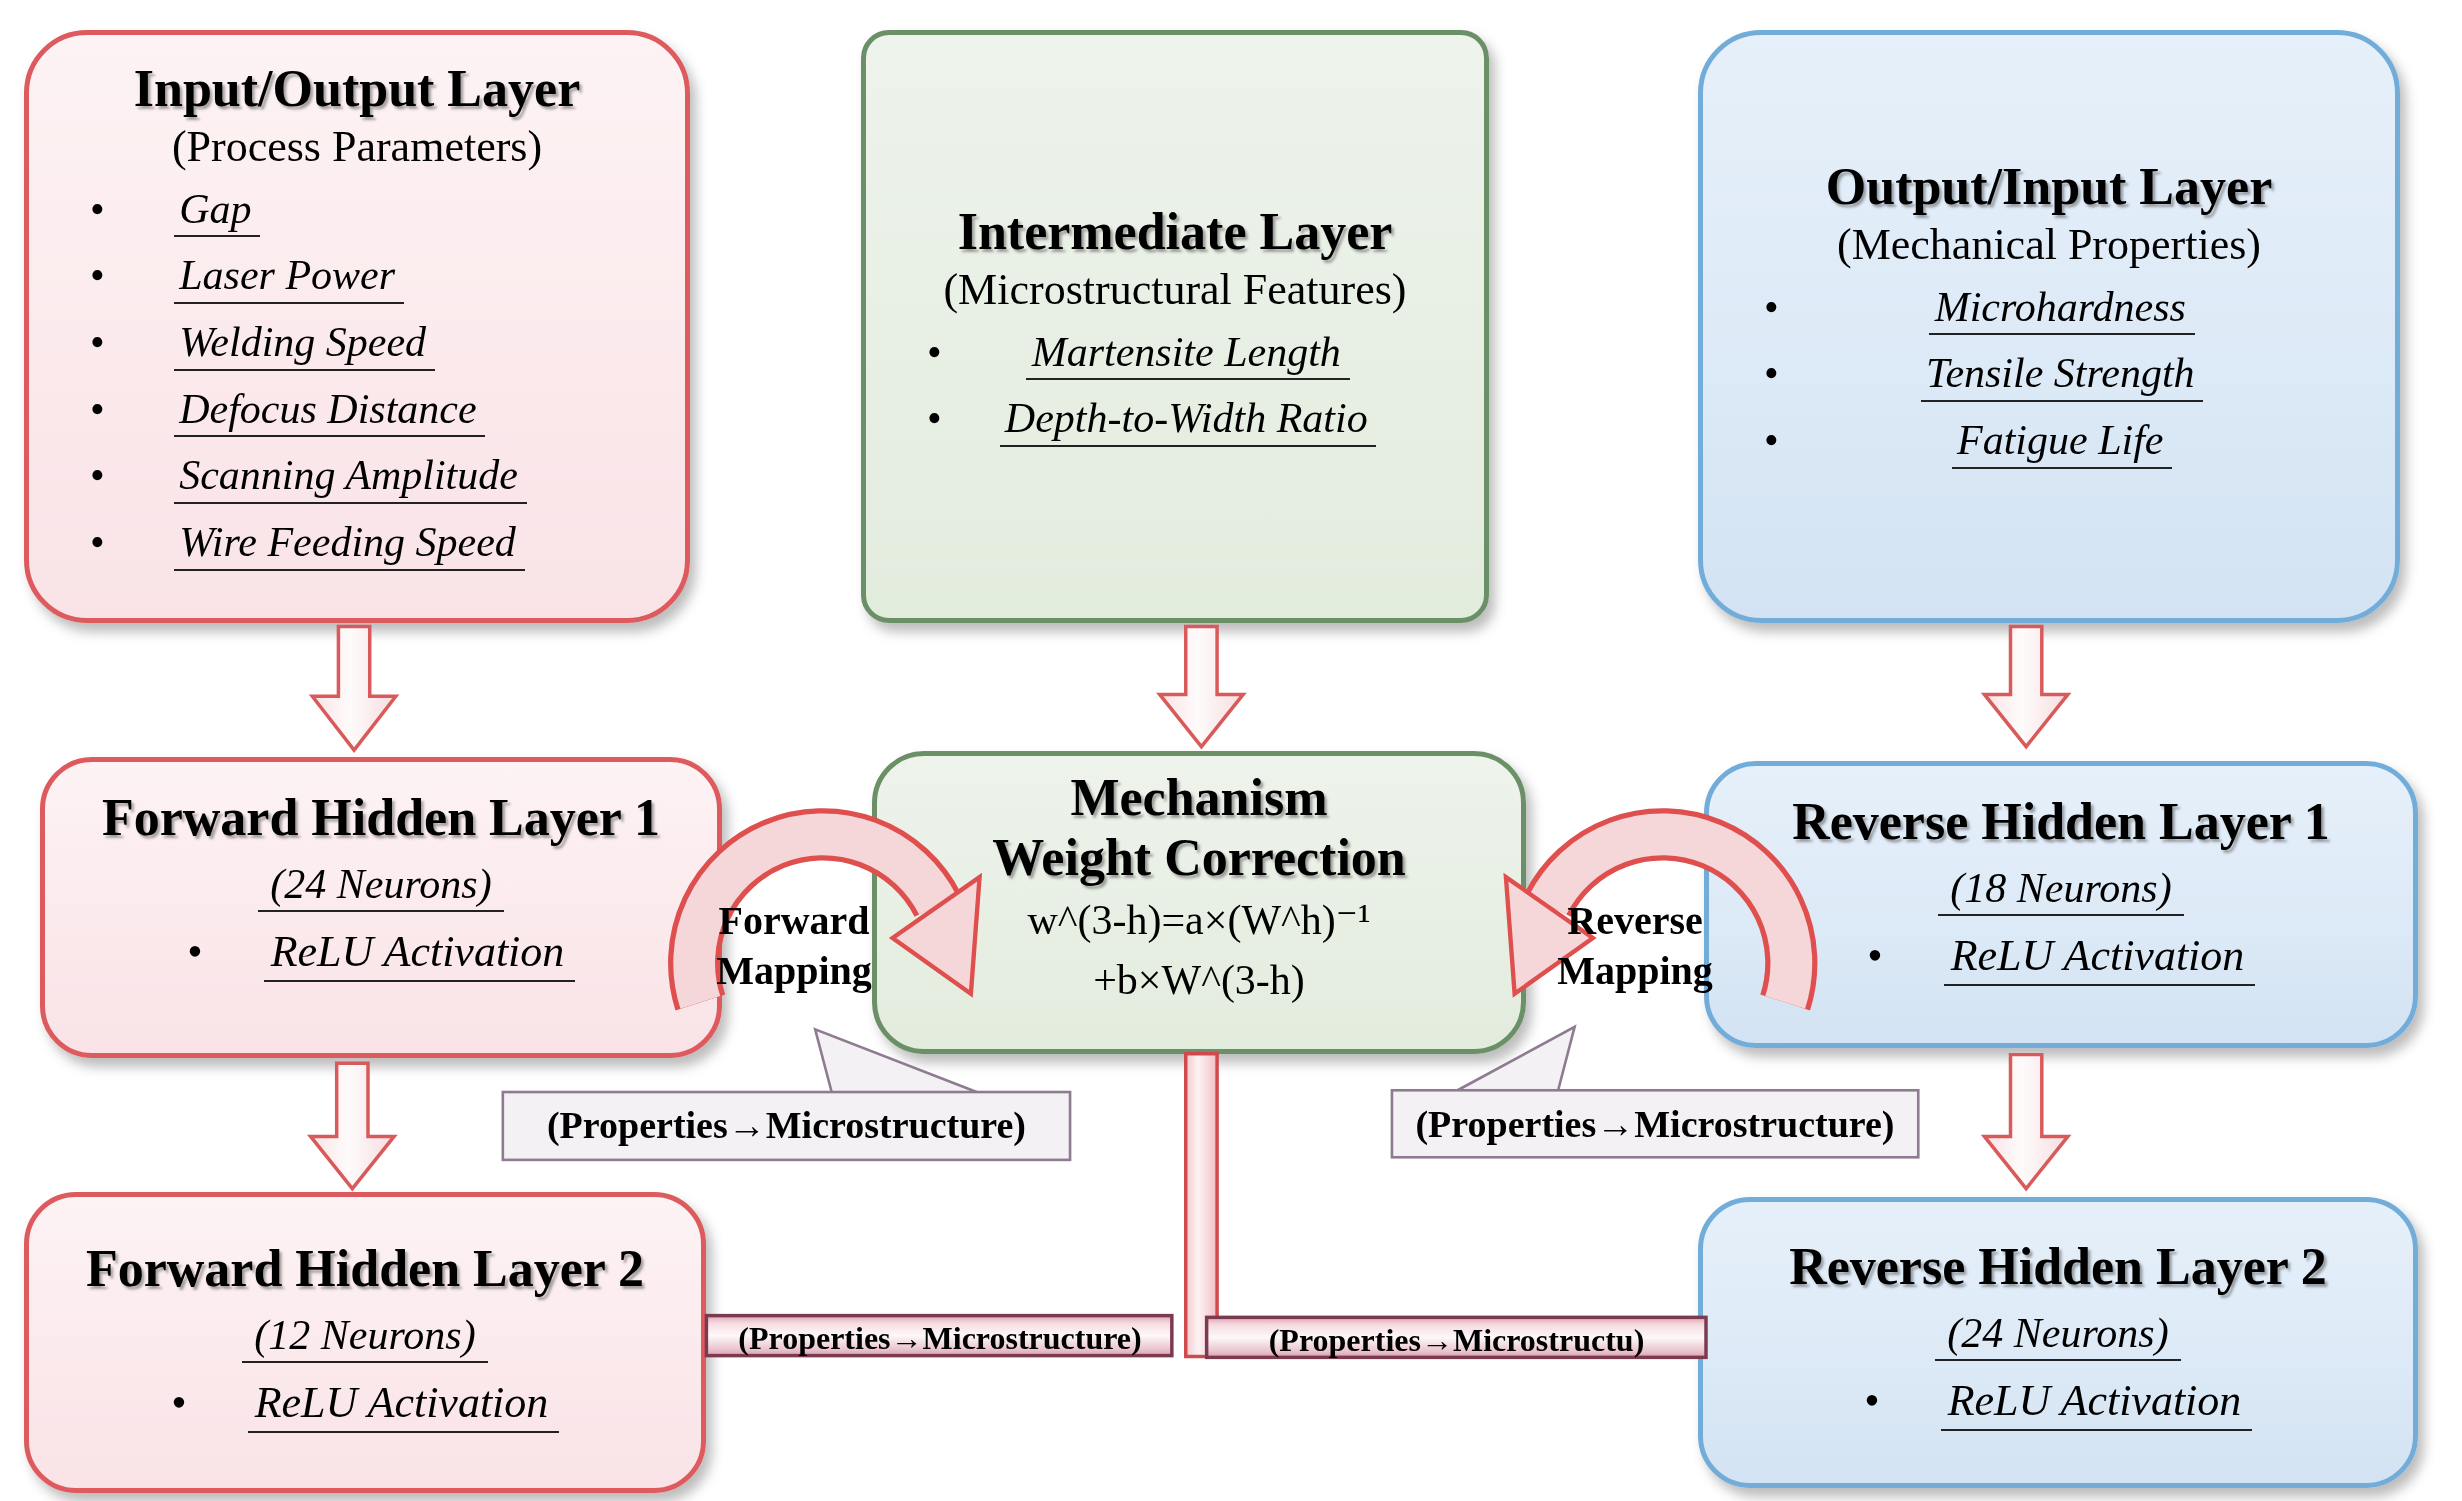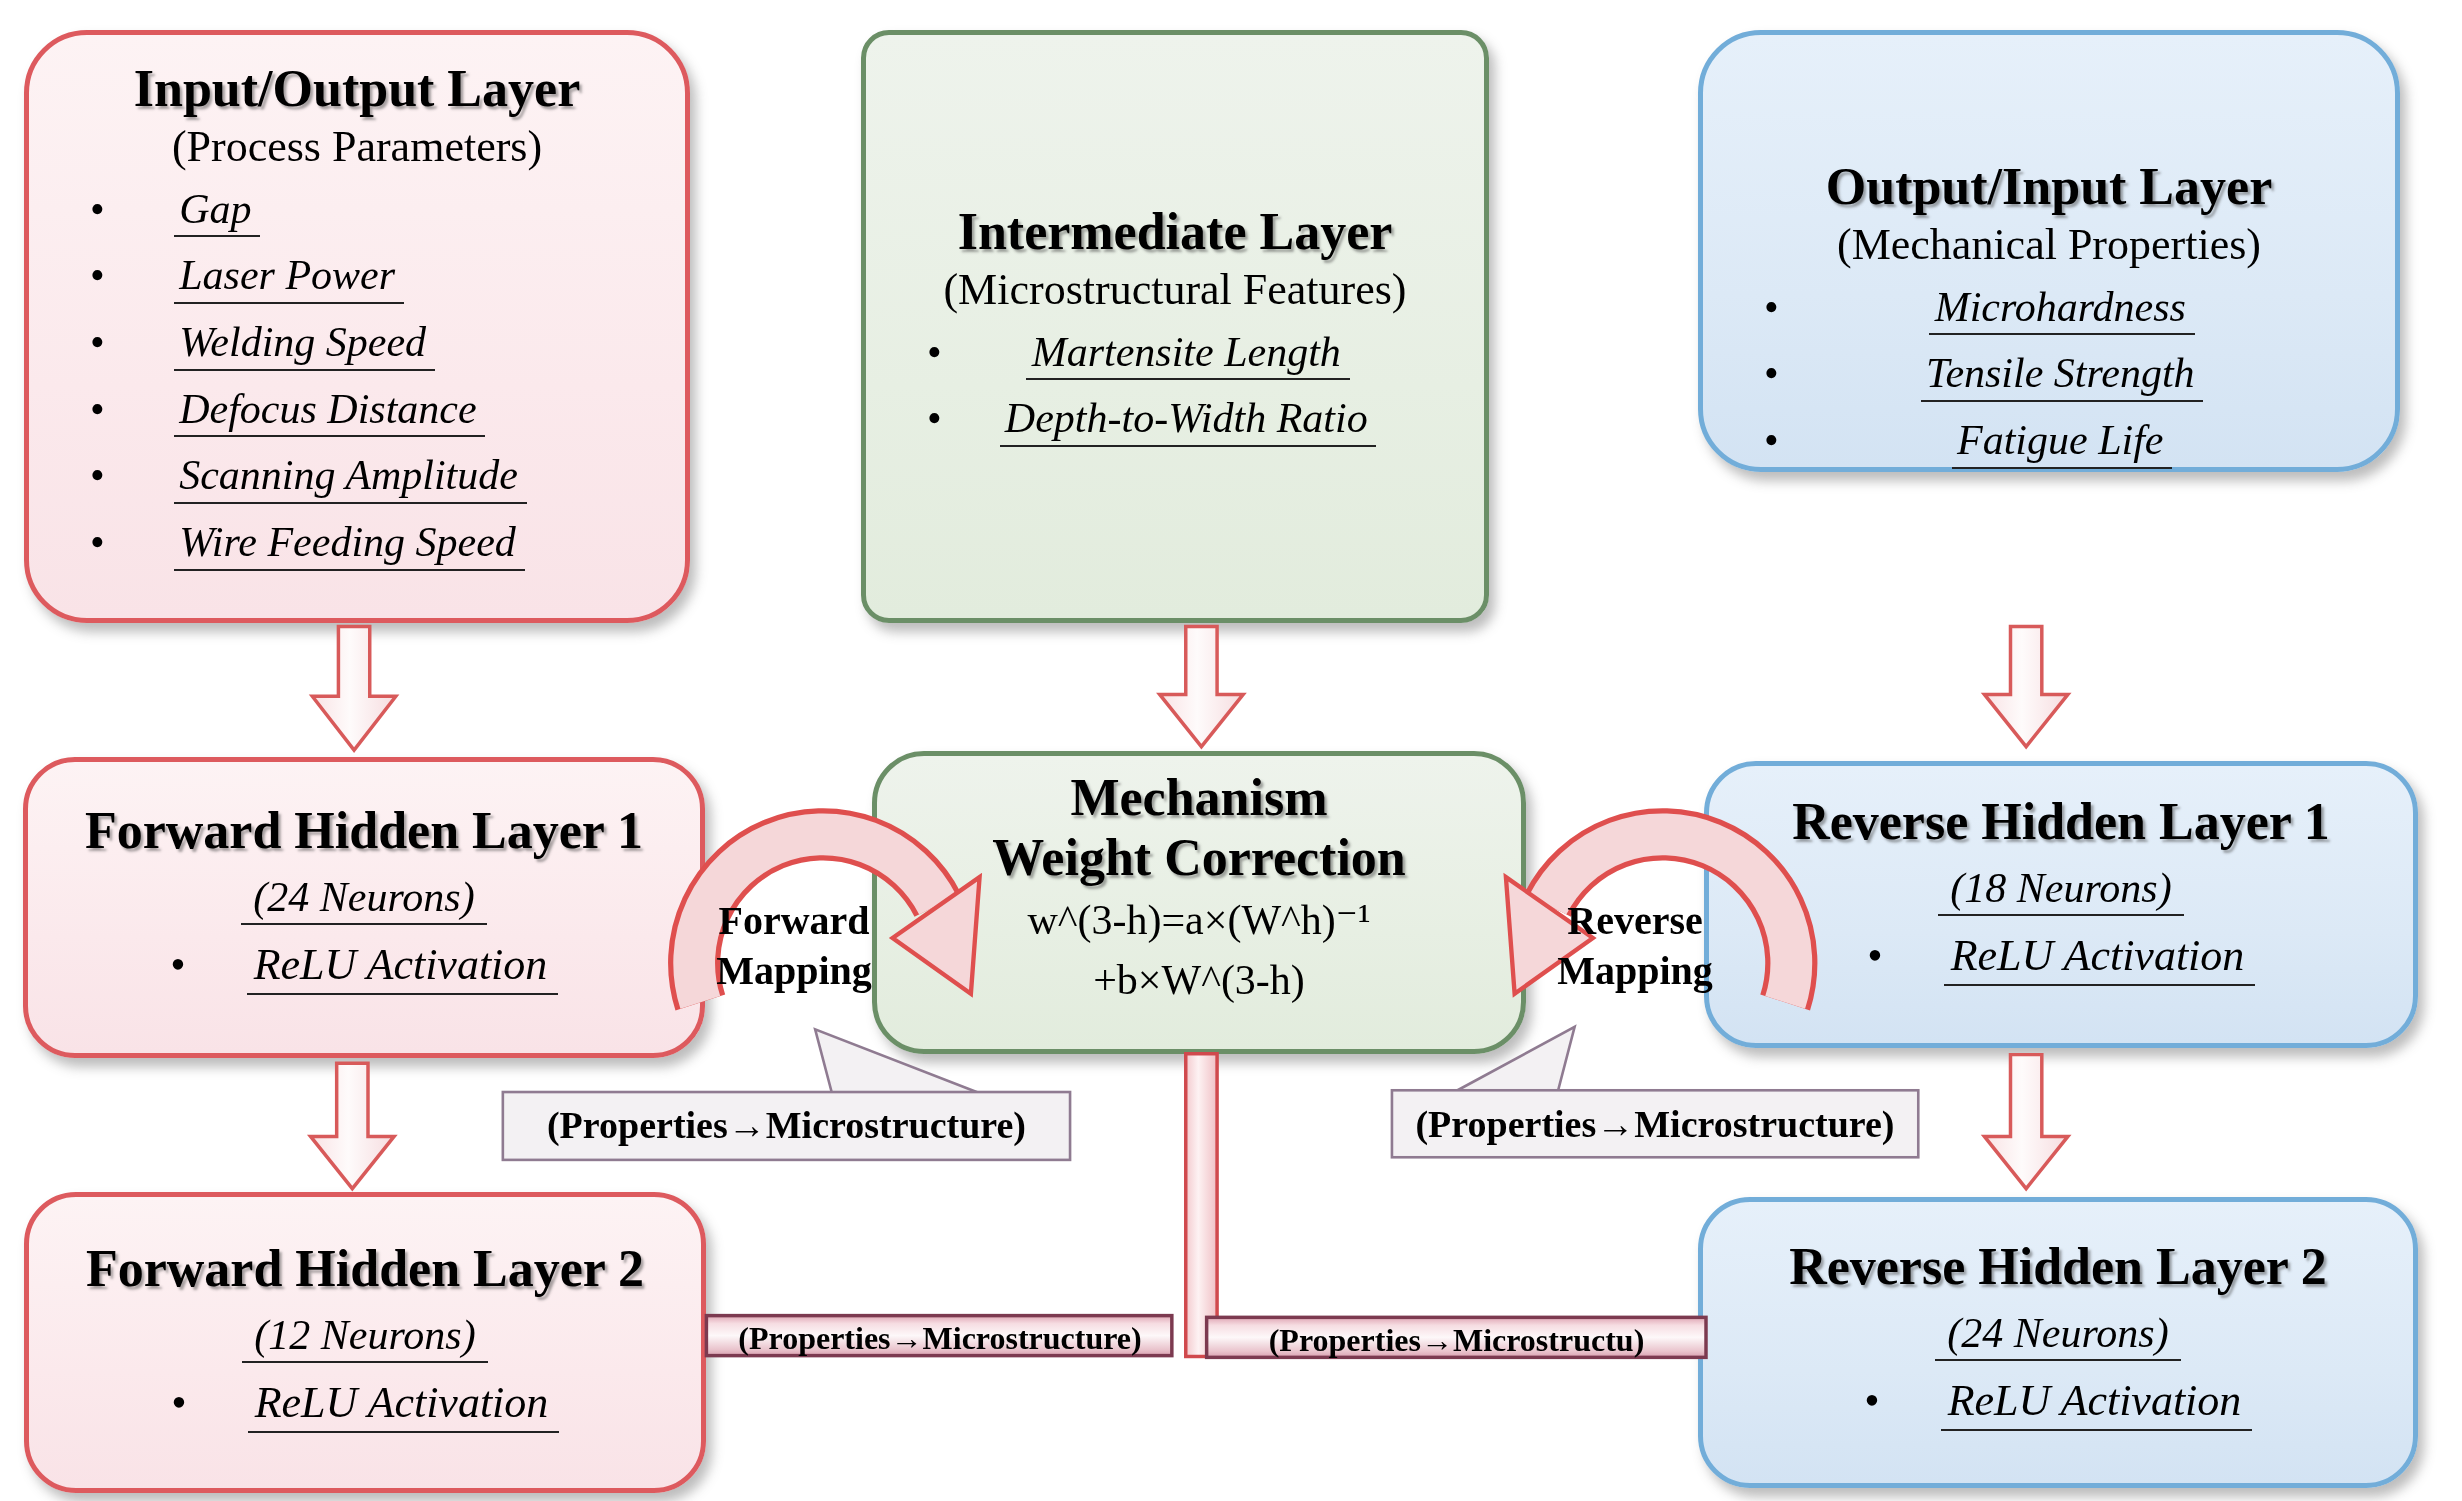--- a/index.html
+++ b/index.html
@@ -90,40 +90,40 @@
           <span class="dot">•</span>
           <span class="txt">Martensite Length</span>
         </li>
       <li>
           <span class="dot">•</span>
           <span class="txt">Depth-to-Width Ratio</span>
         </li>
     </ul>
   </div>
 
-  <div class="box blue zbox" style="left:1698px;top:30px;width:702px;height:442px;padding-top:122px;">
+  <div class="box blue zbox" style="left:1698px;top:30px;width:702px;height:593px;padding-top:122px;">
     <div class="title">Output/Input Layer</div>
     <div class="subtitle">(Mechanical Properties)</div>
     <ul class="blist centered">
       <li>
           <span class="dot">•</span>
           <span class="txt">Microhardness</span>
         </li>
       <li>
           <span class="dot">•</span>
           <span class="txt">Tensile Strength</span>
         </li>
       <li>
           <span class="dot">•</span>
           <span class="txt">Fatigue Life</span>
         </li>
     </ul>
   </div>
 
-  <div class="box pink mid zbox" style="left:23px;top:757px;width:682px;height:301px;padding-top:39px;">
+  <div class="box pink mid zbox" style="left:40px;top:757px;width:682px;height:301px;padding-top:26px;">
     <div class="title">Forward Hidden Layer 1</div>
     <div class="neurons">(24 Neurons)</div>
     <div class="actrow">
       <span class="dot">•</span>
       <span class="txt">ReLU Activation</span>
     </div>
   </div>
 
   <div class="box green mid zbox" style="left:872px;top:751px;width:654px;height:303px;padding-top:12px;">
     <div class="title">Mechanism</div>

